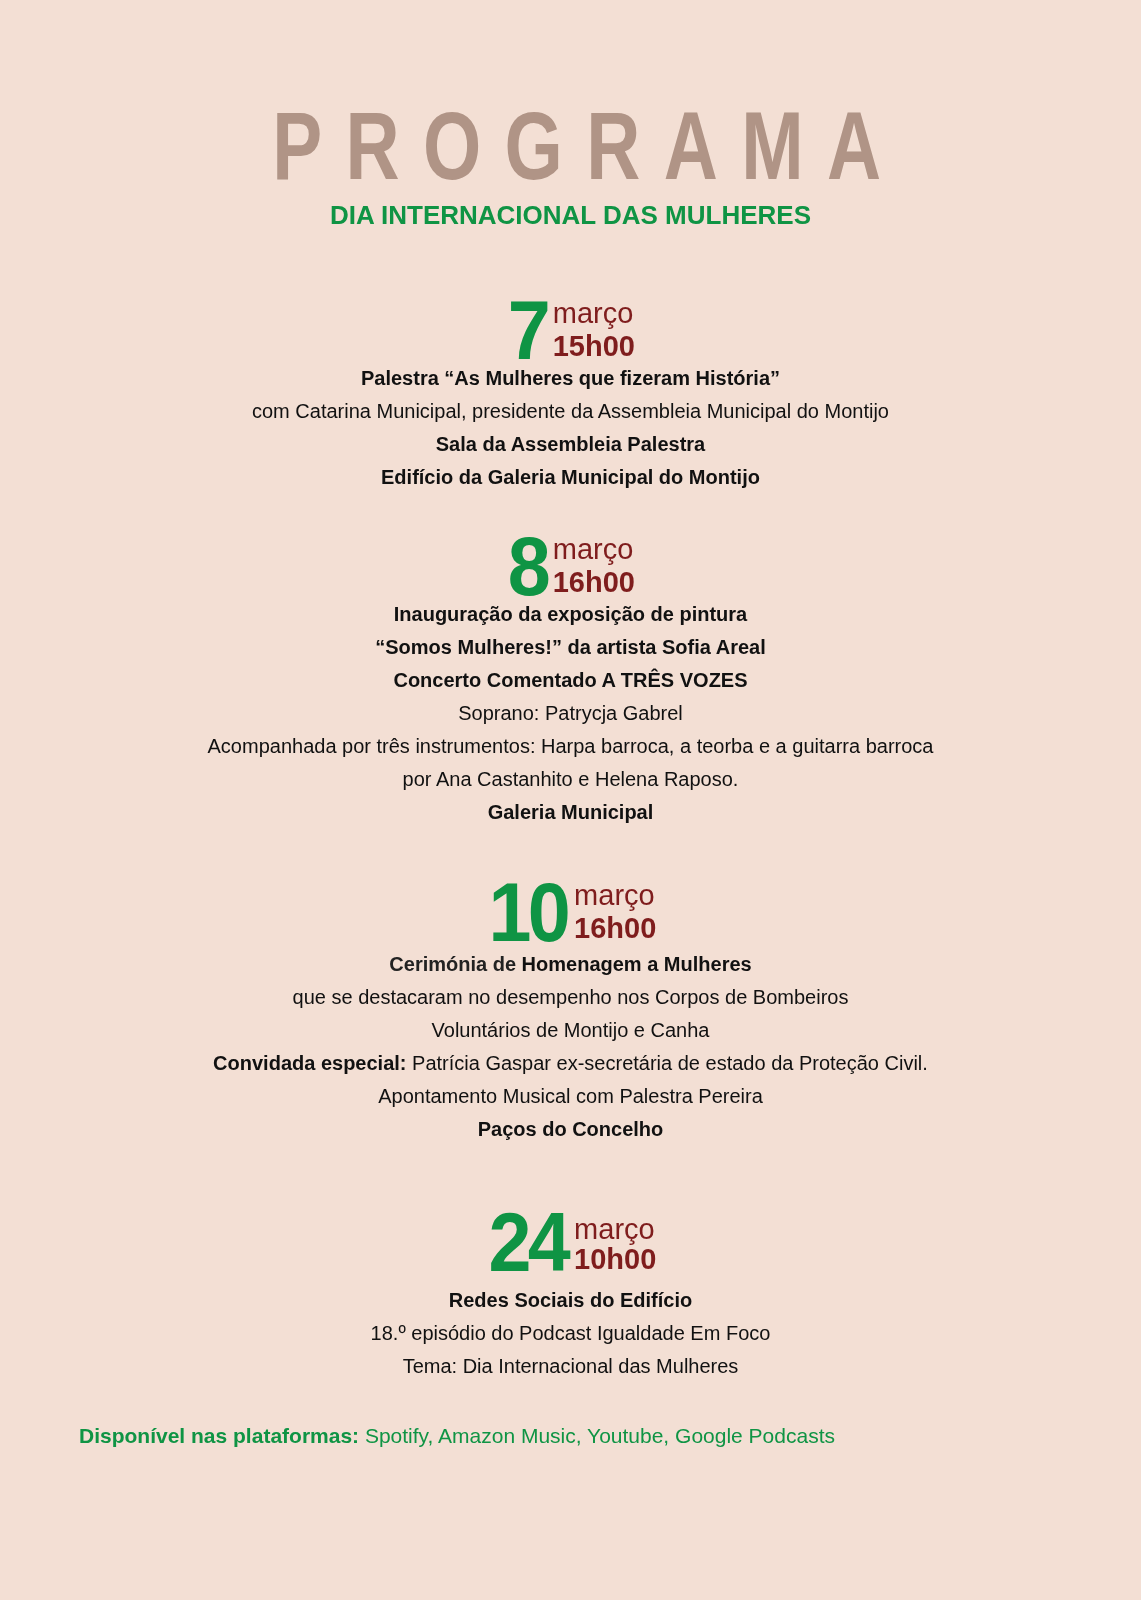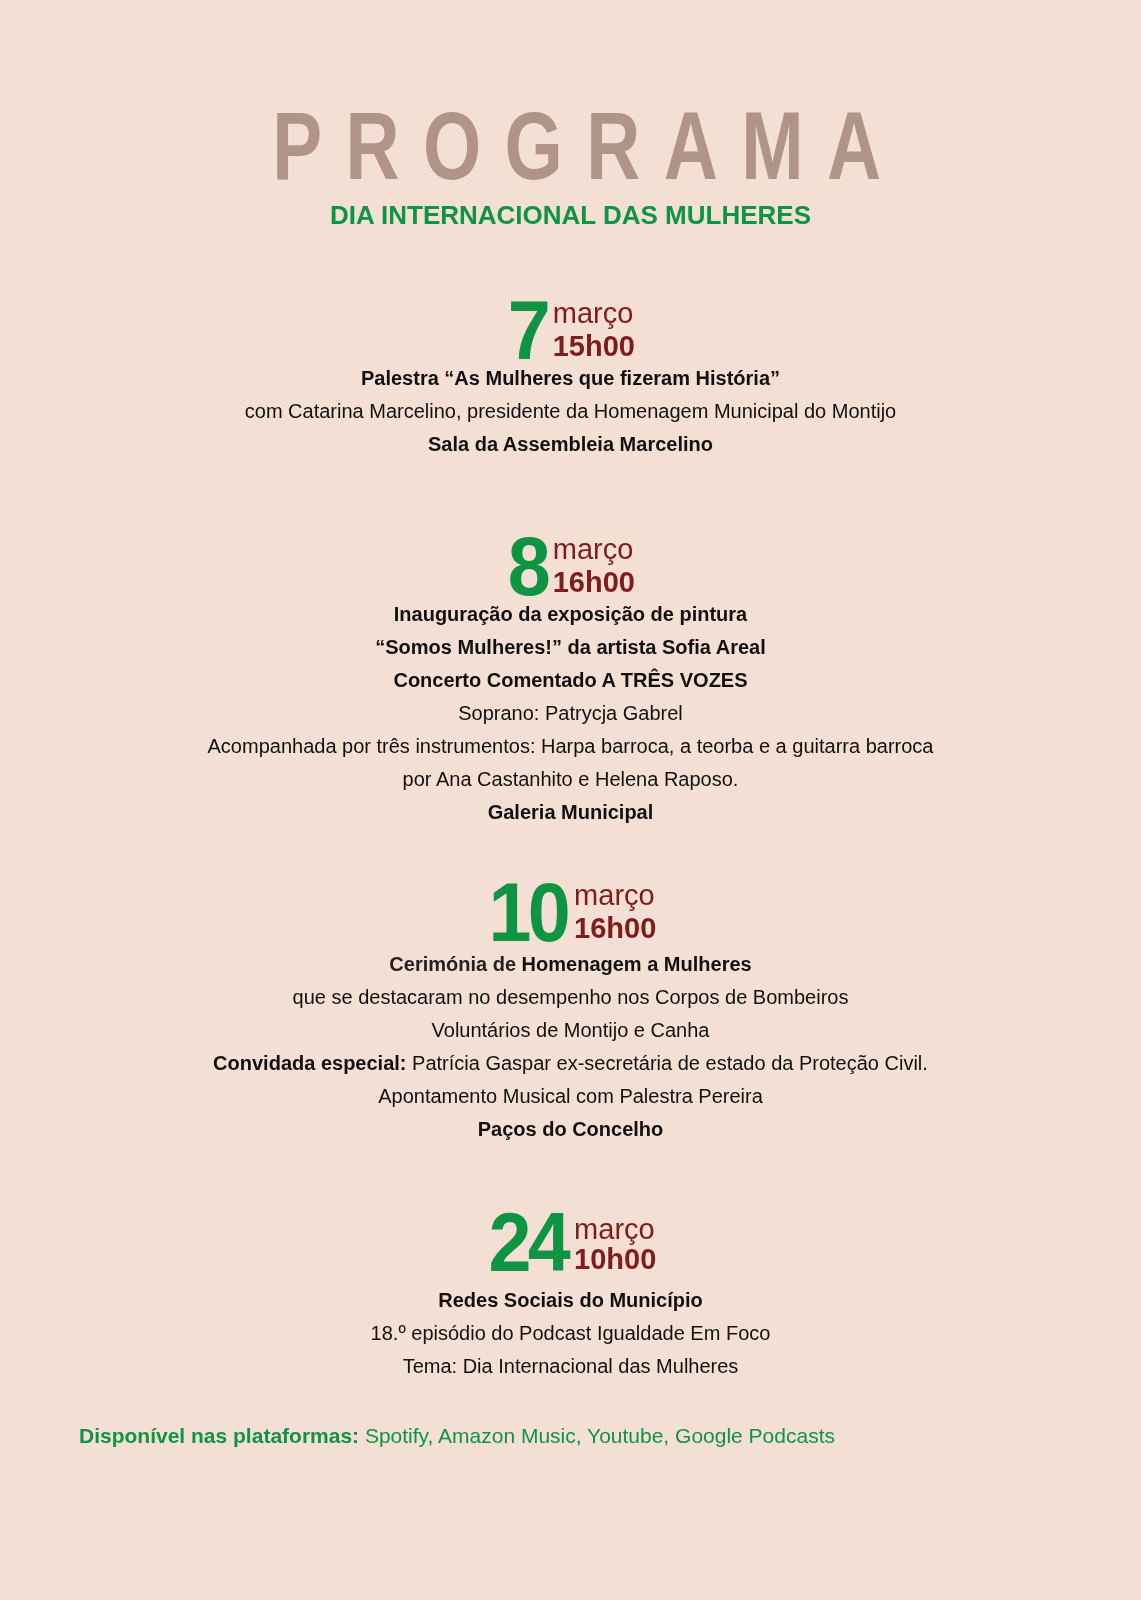--- a/index.html
+++ b/index.html
@@ -61,22 +61,23 @@
 
 <div class="event" style="top:292px;">
   <div class="datehead">
     <span class="day">7</span>
     <span class="dm">
       <span class="month">março</span>
       <span class="time">15h00</span>
     </span>
   </div>
   <div class="line b">Palestra “As Mulheres que fizeram História”</div>
-  <div class="line">com Catarina Marcelino, presidente da Homenagem Municipal do Montijo</div>
-  <div class="line b">Sala da Assembleia Marcelino</div>
+  <div class="line">com Catarina Municipal, presidente da Assembleia Municipal do Montijo</div>
+  <div class="line b">Sala da Assembleia Palestra</div>
+  <div class="line b">Edifício da Galeria Municipal do Montijo</div>
 </div>
 
 <div class="event" style="top:528px;">
   <div class="datehead">
     <span class="day">8</span>
     <span class="dm">
       <span class="month">março</span>
       <span class="time">16h00</span>
     </span>
   </div>
@@ -110,20 +111,20 @@
 </div>
 
 <div class="event" style="top:1204px;">
   <div class="datehead">
     <span class="day">24</span>
     <span class="dm">
       <span class="month" style="line-height:30px;">março</span>
       <span class="time" style="line-height:30px;">10h00</span>
     </span>
   </div>
-  <div class="line b" style="margin-top:10px;">Redes Sociais do Município</div>
+  <div class="line b" style="margin-top:10px;">Redes Sociais do Edifício</div>
   <div class="line">18.º episódio do Podcast Igualdade Em Foco</div>
   <div class="line">Tema: Dia Internacional das Mulheres</div>
 </div>
 
 <div class="footer">
   <span class="b">Disponível nas plataformas:</span><span> Spotify, Amazon Music, Youtube, Google Podcasts</span>
 </div>
 
 </body></html>

